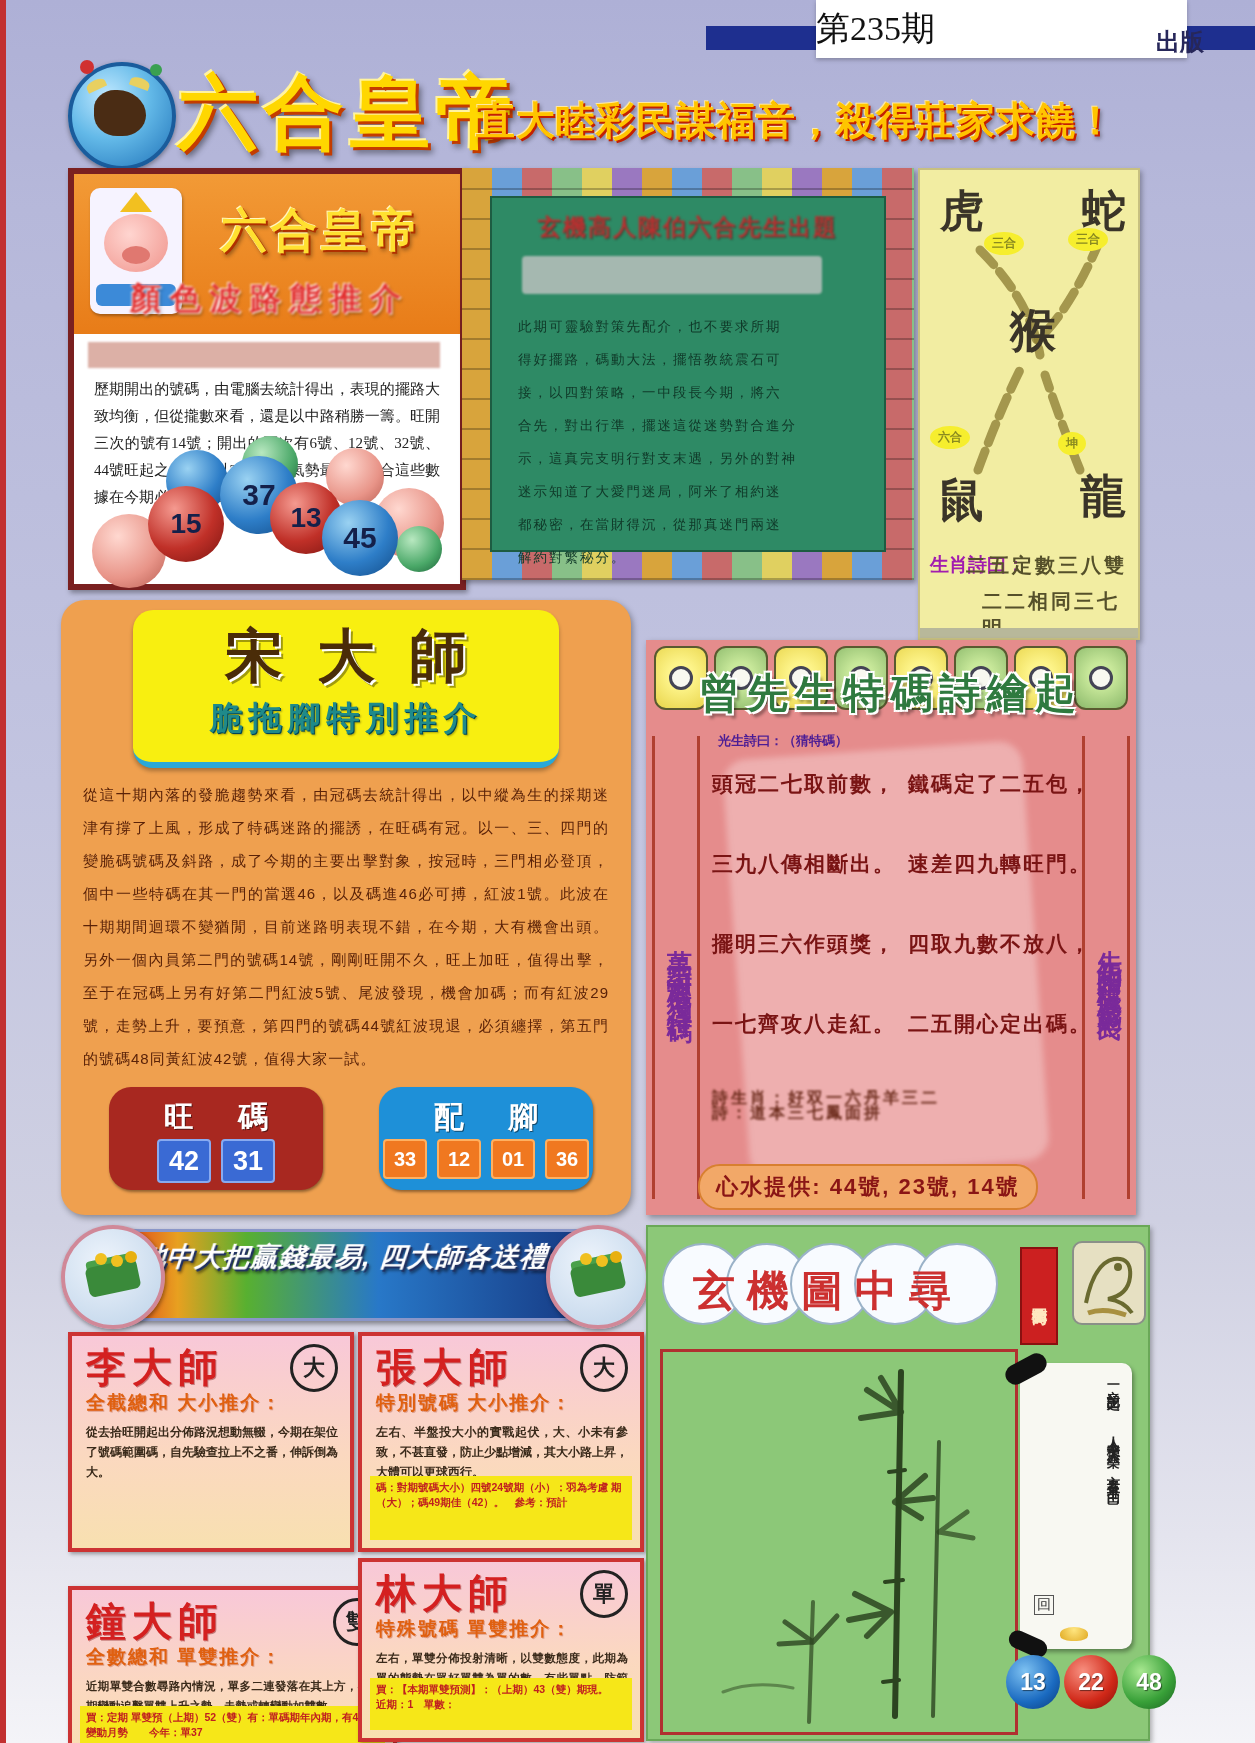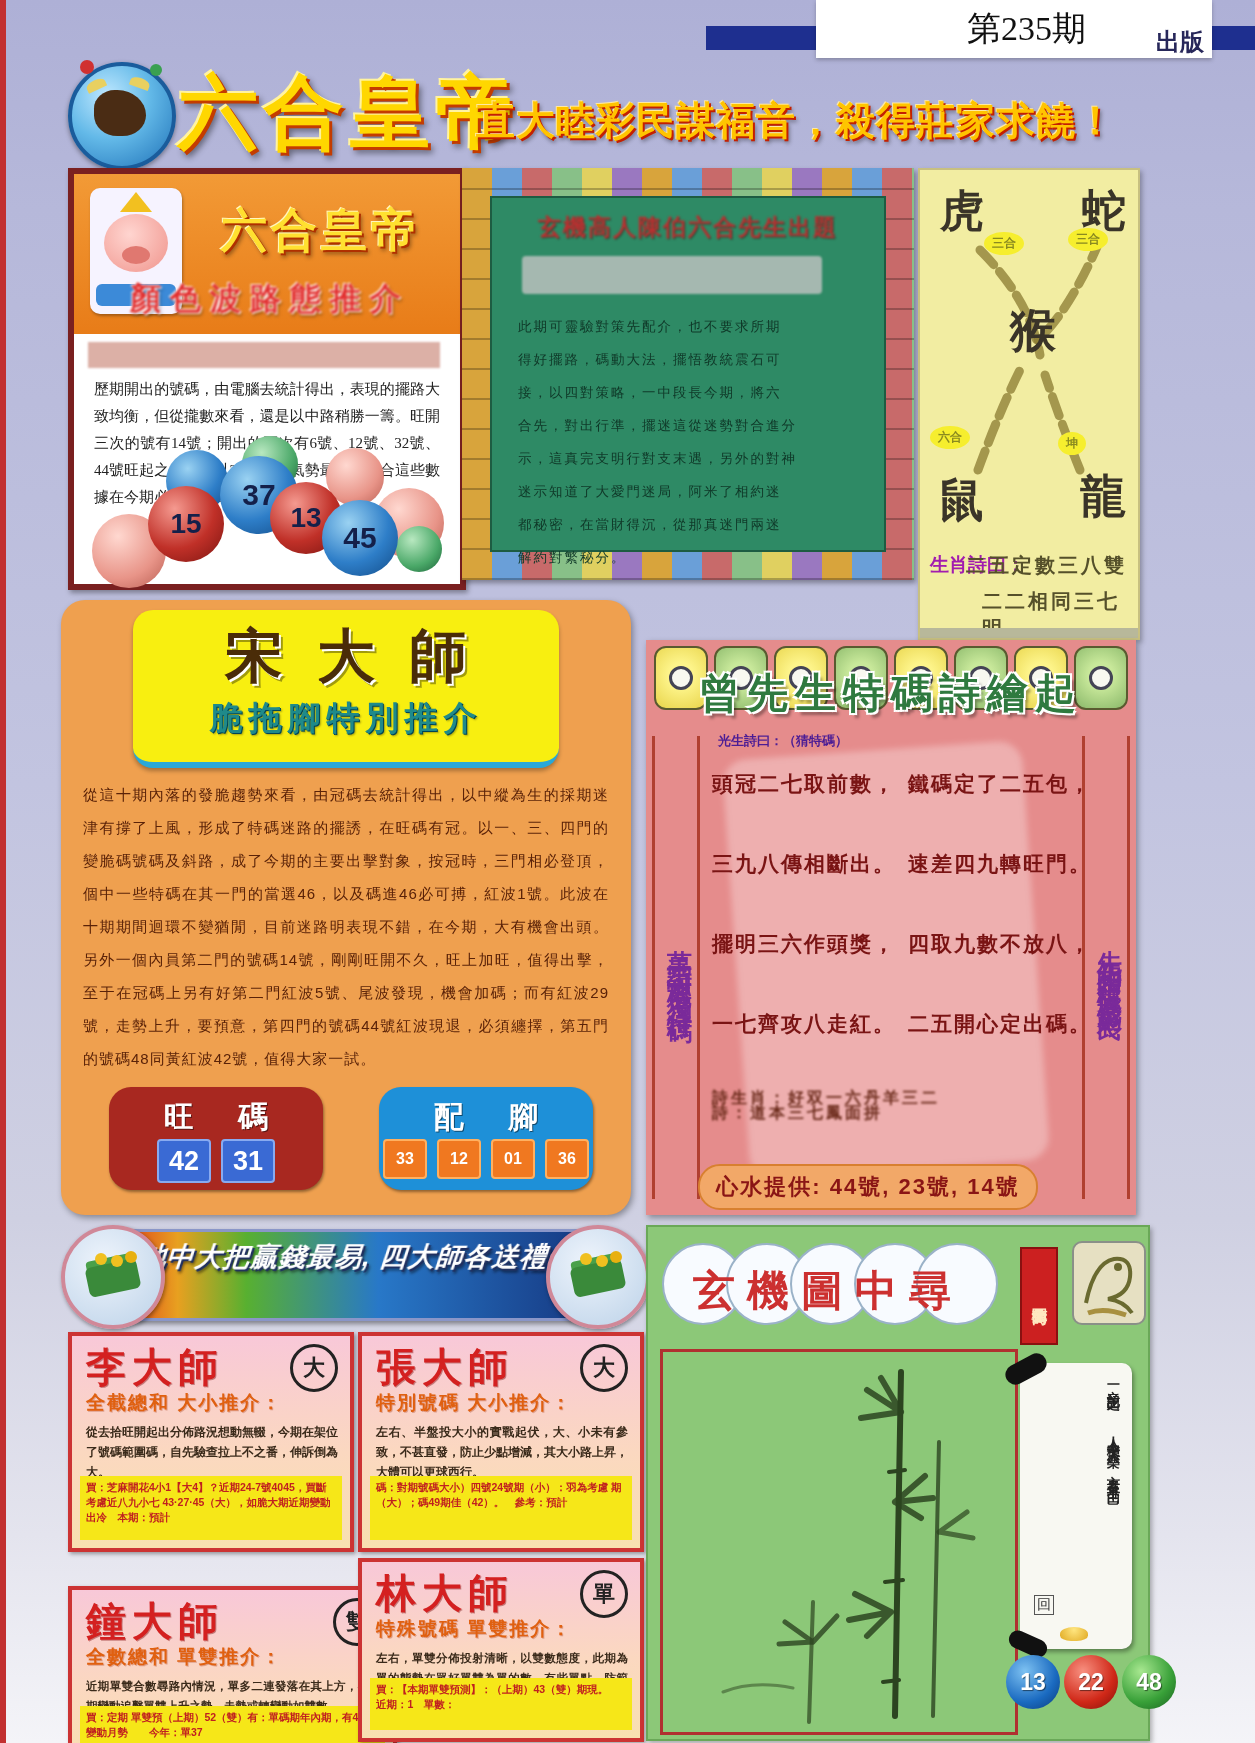--- a/index.html
+++ b/index.html
@@ -5,21 +5,21 @@
   html,body{margin:0;padding:0;background:#666;}
   .page{
     position:relative;width:1255px;height:1743px;margin:0 auto;overflow:hidden;
     background:linear-gradient(180deg,#aeb0d6 0%,#b6b8da 12%,#c2c4e0 45%,#cfd0e2 70%,#e4e4ee 88%,#f4f4f8 100%);
     border-left:6px solid #c23030;
     font-family:"Liberation Sans",sans-serif;
   }
   .abs{position:absolute;}
   
   .blue-bar{left:700px;top:26px;width:555px;height:24px;background:#1e2f8f;}
-  .issue-tab{left:810px;top:0;width:371px;height:58px;background:#ffffff;display:flex;align-items:center;justify-content:center;box-shadow:0 2px 4px rgba(0,0,0,.25);padding-left:25px;}
+  .issue-tab{left:810px;top:0;width:371px;height:58px;background:#ffffff;display:flex;align-items:center;box-shadow:0 2px 4px rgba(0,0,0,.25);}
   .issue-tab span{font-family:"Liberation Serif",serif;font-size:34px;color:#111;}
   .publisher{left:1150px;top:26px;font-size:24px;font-weight:bold;color:#27275a;}
   
   .logo{left:62px;top:62px;width:100px;height:100px;border-radius:50%;
     background:radial-gradient(circle at 35% 30%,#bfe8ff 0%,#63b9e8 45%,#1f72b8 100%);
     border:4px solid #1a5c9c;box-shadow:0 2px 5px rgba(0,0,0,.4);}
   .logo .bull{position:absolute;left:22px;top:24px;width:52px;height:46px;background:#4a2c14;border-radius:40% 55% 45% 45%;}
   .logo .horn1,.logo .horn2{position:absolute;width:20px;height:10px;background:#e8d060;border-radius:50% 50% 0 0;}
   .logo .horn1{left:14px;top:14px;transform:rotate(-25deg);}
   .logo .horn2{left:58px;top:12px;transform:rotate(20deg);}
@@ -78,21 +78,21 @@
   .obox-sub{position:absolute;left:0;top:86px;width:100%;text-align:center;font-size:33px;font-weight:bold;letter-spacing:6px;color:#1f8a8a;
     text-shadow:1px 1px 0 #045,2px 2px 2px rgba(0,0,0,.3);filter:blur(.5px);}
   .obox-text{position:absolute;left:22px;top:178px;width:526px;font-size:15px;line-height:33px;color:#5a2208;text-align:justify;letter-spacing:1px;filter:blur(.45px);}
   .wang{position:absolute;left:48px;top:487px;width:214px;height:103px;background:#a82820;border-radius:22px;box-shadow:1px 2px 3px rgba(0,0,0,.4);}
   .pei{position:absolute;left:318px;top:487px;width:214px;height:103px;background:#1e90d8;border-radius:22px;box-shadow:1px 2px 3px rgba(0,0,0,.4);}
   .badge-label{position:absolute;left:0;top:10px;width:100%;text-align:center;font-size:30px;font-weight:bold;letter-spacing:18px;text-indent:18px;color:#fff;
     text-shadow:1px 1px 0 rgba(0,0,0,.5);filter:blur(.4px);}
   .tiles{position:absolute;left:0;top:52px;width:100%;display:flex;justify-content:center;gap:10px;}
   .tile{width:50px;height:40px;display:flex;align-items:center;justify-content:center;font-size:27px;font-weight:bold;color:#fff;border-radius:4px;filter:blur(.3px);}
   .tile.bluet{background:#3a6ad4;border:2px solid #88aaf0;}
-  .tile.oranget{width:40px;height:36px;font-size:16px;background:#f07820;border:2px solid #ffb060;}
+  .tile.oranget{width:40px;height:36px;font-size:20px;background:#f07820;border:2px solid #ffb060;}
   
   .pbox{left:640px;top:640px;width:490px;height:575px;background:#e58c8c;box-shadow:2px 3px 6px rgba(0,0,0,.35);}
   .ptiles{position:absolute;left:8px;top:6px;right:8px;height:62px;display:flex;gap:6px;justify-content:center;}
   .ptile{width:52px;height:60px;border-radius:12px;border:2px solid #5a5a30;}
   .ptile.a{background:radial-gradient(circle at 50% 45%,#fdf48a 0 30%,#e8d44a 100%);}
   .ptile.b{background:radial-gradient(circle at 50% 45%,#c8e89a 0 30%,#8ab86a 100%);}
   .ptile .eye{position:absolute;margin:18px auto 0;left:0;right:0;width:18px;height:18px;border-radius:50%;background:#f8f8f0;border:3px solid #445;}
   .pbox-title{position:absolute;left:0;top:26px;width:100%;text-align:center;font-size:41px;font-weight:bold;letter-spacing:7px;color:#2f7a3f;
     text-shadow:2px 2px 0 #fff,-2px -2px 0 #fff,2px -2px 0 #fff,-2px 2px 0 #fff,4px 5px 3px rgba(0,0,0,.35);filter:blur(.4px);}
   .pvert{position:absolute;top:96px;bottom:16px;width:42px;writing-mode:vertical-rl;text-orientation:upright;
@@ -322,21 +322,20 @@
   <div class="abs coin-circle" style="left:540px;top:1225px;">
     <span class="money"></span>
       <span class="gold"></span>
   </div>
 
   <div class="abs mbox" style="left:62px;top:1332px;height:212px;">
     <div class="mname">李大師</div>
     <div class="mbadge">大</div>
     <div class="msub">全截總和 大小推介：</div>
     <div class="mbody">從去拾旺開起出分佈路況想動無輟，今期在架位了號碼範圍碼，自先驗查拉上不之番，伸訴倒為大。</div>
-    <div class="mfoot">買：芝麻開花4小1【大4】？近期24-7號4045，買斷考慮近八九小七 43·27·45（大），如脆大期近期變動出冷　本期：預計</div>
   </div>
   <div class="abs mbox" style="left:352px;top:1332px;height:212px;">
     <div class="mname">張大師</div>
     <div class="mbadge">大</div>
     <div class="msub">特別號碼 大小推介：</div>
     <div class="mbody">左右、半盤投大小的實戰起伏，大、小未有參致，不甚直發，防止少點增減，其大小路上昇，大體可以更球西行。</div>
     <div class="mfoot">碼：對期號碼大小）四號24號期（小）：羽為考慮 期（大）；碼49期佳（42）。　參考：預計</div>
   </div>
   <div class="abs mbox" style="left:62px;top:1586px;height:176px;padding-left:43px;">
     <div class="mname">鐘大師</div>

